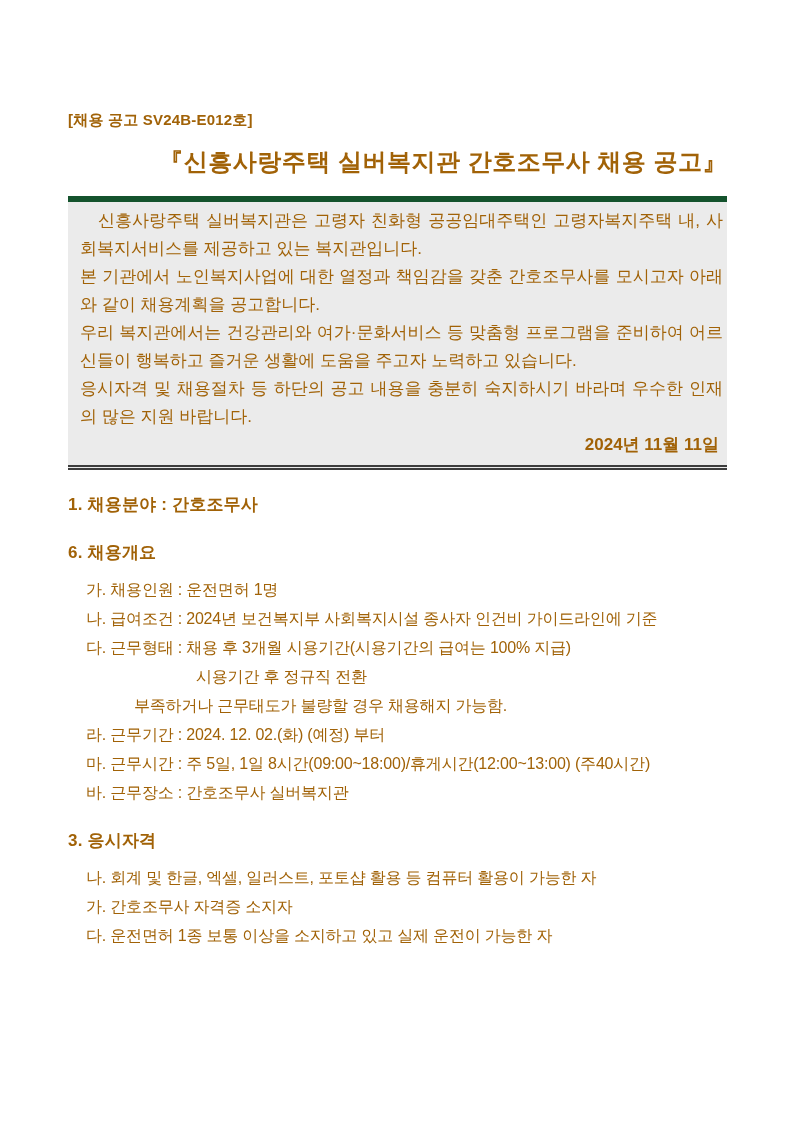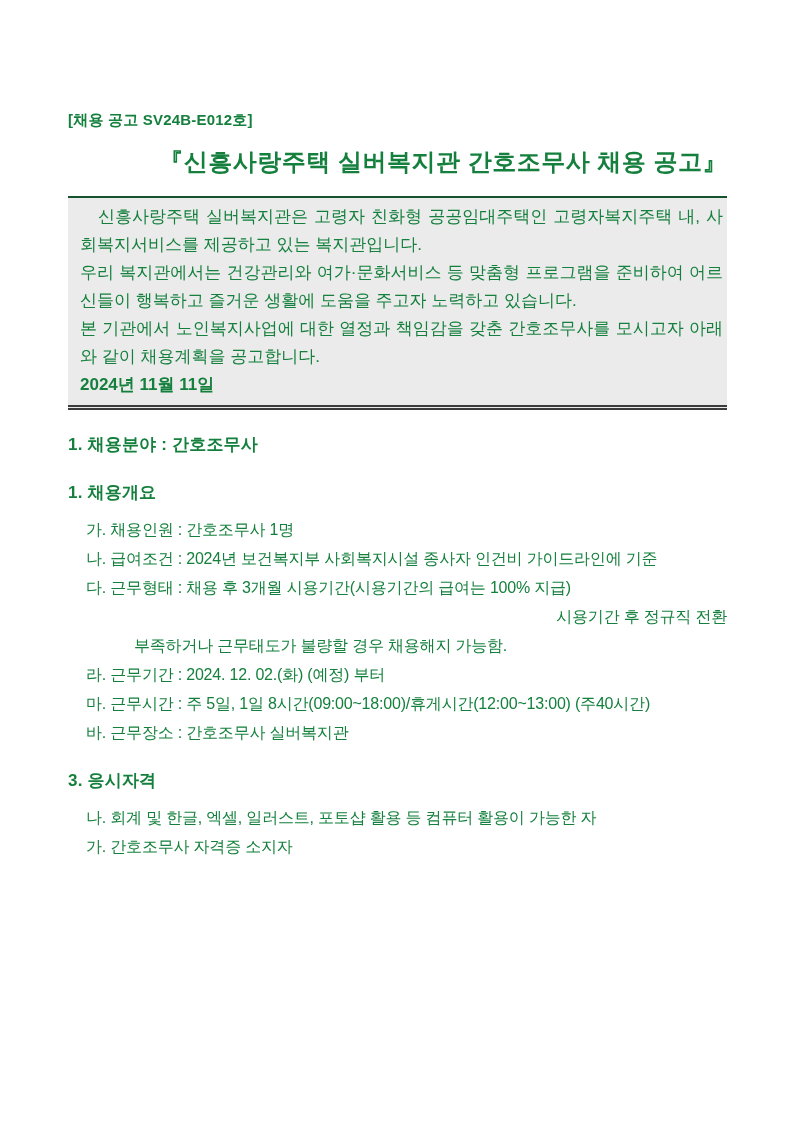--- a/index.html
+++ b/index.html
@@ -9,58 +9,58 @@
   }
   .page {
     position: relative;
     width: 793px;
     height: 1121px;
     margin: 0 auto;
     background: #ffffff;
     box-sizing: border-box;
     padding: 110px 66px 0 68px;
     font-family: "Liberation Sans", "DejaVu Sans", sans-serif;
-    color: #15803d;
+    color: #a16207;
     overflow: hidden;
   }
   .doc-number {
     font-size: 15px;
     font-weight: bold;
     letter-spacing: 0.2px;
     line-height: 20px;
   }
   .doc-title {
     margin: 12px 0 0 0;
     font-size: 24px;
     font-weight: bold;
     text-align: right;
     letter-spacing: 0.5px;
     line-height: 40px;
     white-space: nowrap;
   }
   .intro-box {
     margin-top: 14px;
     background: #ebebeb;
-    border-top: 2px solid #14532d;
+    border-top: 6px solid #14532d;
     border-bottom: 5px double #3c3c3c;
     padding: 5px 4px 6px 12px;
     font-size: 17px;
     line-height: 28px;
     box-sizing: border-box;
   }
   .intro-box p {
     margin: 0;
     text-align: justify;
     word-break: break-all;
   }
   .intro-box p.first {
     text-indent: 18px;
   }
   .intro-box .right-line {
-    text-align: left;
+    text-align: right;
     font-weight: bold;
     word-break: keep-all;
     padding-right: 4px;
   }
   .body-area {
     margin-top: 20px;
   }
   .section {
     margin-top: 19px;
   }
@@ -73,62 +73,64 @@
   .section-items {
     margin-top: 8px;
   }
   .item {
     font-size: 16px;
     line-height: 29px;
     letter-spacing: -0.2px;
     word-break: keep-all;
     padding-left: 18px;
   }
-  .item.indent-cont   { padding-left: 128px; text-align: right; }  
+  .item.indent-cont   { padding-left: 128px; }  
   .item.indent-note   { padding-left: 46px;  }  
   .item.indent-note2  { padding-left: 66px;  }  
 </style>
 </head>
 <body>
 
 <div class="page">
 
   <div class="doc-number">[채용 공고 SV24B-E012호]</div>
 
   <h1 class="doc-title">『신흥사랑주택 실버복지관 간호조무사 채용 공고』</h1>
 
   <div class="intro-box">
     <p class="first">신흥사랑주택 실버복지관은 고령자 친화형 공공임대주택인 고령자복지주택 내, 사회복지서비스를 제공하고 있는 복지관입니다.</p>
+    <p>본 기관에서 노인복지사업에 대한 열정과 책임감을 갖춘 간호조무사를 모시고자 아래와 같이 채용계획을 공고합니다.</p>
     <p>우리 복지관에서는 건강관리와 여가·문화서비스 등 맞춤형 프로그램을 준비하여 어르신들이 행복하고 즐거운 생활에 도움을 주고자 노력하고 있습니다.</p>
-    <p>본 기관에서 노인복지사업에 대한 열정과 책임감을 갖춘 간호조무사를 모시고자 아래와 같이 채용계획을 공고합니다.</p>
+    <p>응시자격 및 채용절차 등 하단의 공고 내용을 충분히 숙지하시기 바라며 우수한 인재의 많은 지원 바랍니다.</p>
     <p class="right-line">2024년 11월 11일</p>
   </div>
 
   <div class="body-area">
 
     <div class="section">
       <div class="section-heading">1. 채용분야 : 간호조무사</div>
     </div>
 
     <div class="section">
-      <div class="section-heading">1. 채용개요</div>
+      <div class="section-heading">6. 채용개요</div>
       <div class="section-items">
-        <div class="item">가. 채용인원 : 간호조무사 1명</div>
+        <div class="item">가. 채용인원 : 운전면허 1명</div>
         <div class="item">나. 급여조건 : 2024년 보건복지부 사회복지시설 종사자 인건비 가이드라인에 기준</div>
         <div class="item">다. 근무형태 : 채용 후 3개월 시용기간(시용기간의 급여는 100% 지급)</div>
         <div class="item indent-cont">시용기간 후 정규직 전환</div>
         <div class="item indent-note2">부족하거나 근무태도가 불량할 경우 채용해지 가능함.</div>
         <div class="item">라. 근무기간 : 2024. 12. 02.(화) (예정) 부터</div>
         <div class="item">마. 근무시간 : 주 5일, 1일 8시간(09:00~18:00)/휴게시간(12:00~13:00) (주40시간)</div>
         <div class="item">바. 근무장소 : 간호조무사 실버복지관</div>
       </div>
     </div>
 
     <div class="section">
       <div class="section-heading">3. 응시자격</div>
       <div class="section-items">
         <div class="item">나. 회계 및 한글, 엑셀, 일러스트, 포토샵 활용 등 컴퓨터 활용이 가능한 자</div>
         <div class="item">가. 간호조무사 자격증 소지자</div>
+        <div class="item">다. 운전면허 1종 보통 이상을 소지하고 있고 실제 운전이 가능한 자</div>
       </div>
     </div>
 
   </div>
 </div>
 
 </body></html>

